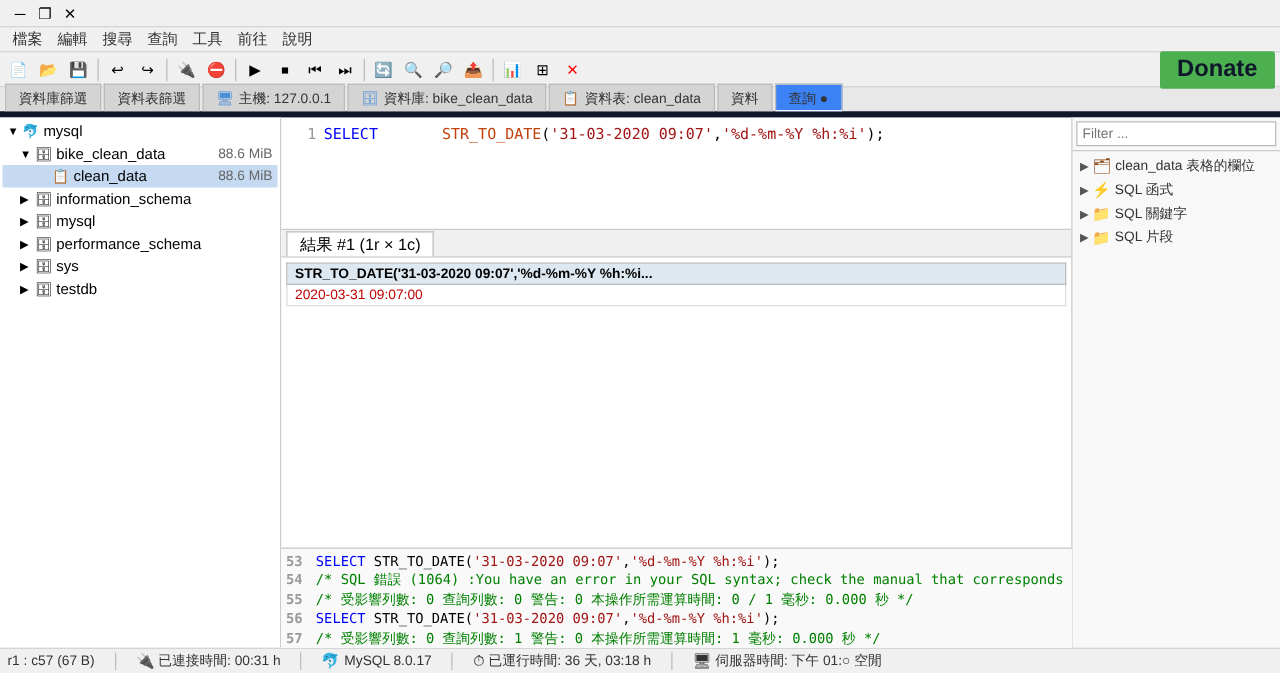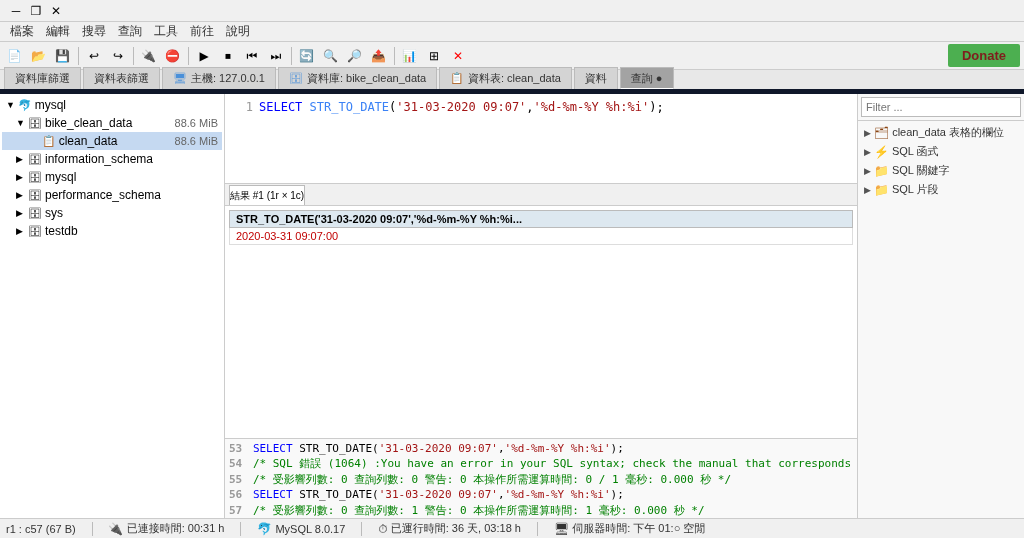--- a/index.html
+++ b/index.html
@@ -12,26 +12,26 @@
     .titlebar-btn { width: 16px; height: 16px; border: none; background: transparent; cursor: pointer; font-size: 12px; display: flex; align-items: center; justify-content: center; }
 
     
     .menubar { background: #f0f0f0; height: 20px; display: flex; align-items: center; padding: 0 4px; border-bottom: 1px solid #ccc; }
     .menubar-item { padding: 2px 6px; font-size: 12px; color: #333; cursor: pointer; }
 
     
     .toolbar { background: #f0f0f0; height: 28px; display: flex; align-items: center; padding: 0 4px; border-bottom: 1px solid #ccc; gap: 2px; }
     .toolbar-btn { height: 22px; min-width: 22px; border: 1px solid transparent; background: transparent; cursor: pointer; display: flex; align-items: center; justify-content: center; font-size: 12px; padding: 0 2px; }
     .toolbar-sep { width: 1px; height: 18px; background: #bbb; margin: 0 2px; }
-    .donate-btn { background: #4caf50; color: #7f1d1d; border: none; padding: 4px 14px; font-size: 13px; font-weight: bold; cursor: pointer; border-radius: 2px; margin-left: auto; }
+    .donate-btn { background: #4caf50; color: #0f172a; border: none; padding: 4px 14px; font-size: 19px; font-weight: bold; cursor: pointer; border-radius: 2px; margin-left: auto; }
 
     
     .tabs-row { background: #e8e8e8; height: 24px; display: flex; align-items: flex-end; padding: 0 4px; border-bottom: 5px solid #0f172a; gap: 2px; }
     .tab { height: 22px; padding: 0 10px; border: 1px solid #bbb; border-bottom: none; background: #d4d4d4; cursor: pointer; display: flex; align-items: center; font-size: 11px; color: #333; gap: 4px; }
-    .tab.active { background: #a3a3a3; border-bottom: 1px solid white; }
+    .tab.active { background: #3b82f6; border-bottom: 1px solid white; }
 
     
     .main { display: flex; height: calc(538px - 22px - 20px - 28px - 24px - 20px); }
 
     
     .sidebar { width: 225px; background: white; border-right: 1px solid #ccc; display: flex; flex-direction: column; overflow: hidden; }
     .sidebar-tree { flex: 1; overflow: auto; padding: 2px; }
     .tree-item { display: flex; align-items: center; padding: 2px 4px; cursor: pointer; user-select: none; white-space: nowrap; }
     .tree-item.selected { background: #c5d9f1; }
     .tree-arrow { width: 12px; flex-shrink: 0; font-size: 9px; }
@@ -56,21 +56,21 @@
     .right-arrow { font-size: 9px; margin-right: 3px; color: #555; }
     .right-item-icon { margin-right: 3px; }
     .right-item-label { font-size: 11px; color: #333; }
     .right-item-icon.table { color: #8b4513; }
     .right-item-icon.lightning { color: #ff8c00; }
     .right-item-icon.folder { color: #daa520; }
 
     
     .results-pane { flex: 1; display: flex; flex-direction: column; background: white; overflow: hidden; }
     .results-tab-bar { height: 22px; display: flex; align-items: flex-end; padding: 0 4px; background: #f0f0f0; border-bottom: 1px solid #ccc; }
-    .results-tab { height: 20px; padding: 0 0; border: 1px solid #bbb; border-bottom: none; background: #d4d4d4; font-size: 10px; display: flex; align-items: center; cursor: pointer; }
+    .results-tab { height: 20px; padding: 0 10px; border: 1px solid #bbb; border-bottom: none; background: #d4d4d4; font-size: 13px; display: flex; align-items: center; cursor: pointer; }
     .results-tab.active { background: white; }
     .results-content { flex: 1; overflow: auto; padding: 4px; }
     .results-table { width: 100%; border-collapse: collapse; }
     .results-table th { background: #dde8f0; border: 1px solid #bbb; padding: 2px 6px; font-size: 11px; text-align: left; }
     .results-table td { border: 1px solid #ddd; padding: 2px 6px; font-size: 11px; }
     .result-value { color: #c00000; font-size: 11px; margin-top: 4px; }
 
     
     .log-pane { height: 80px; background: #f9f9f9; border-top: 1px solid #ccc; overflow: auto; padding: 2px 4px; font-family: Consolas, monospace; font-size: 11px; }
     .log-line { line-height: 1.4; white-space: nowrap; }
@@ -223,21 +223,21 @@
     </div>
   </div>
 
   <div class="content">
 
     <div class="editor-pane">
       <div class="line-numbers">
         <div>1</div>
       </div>
       <div class="editor-content">
-        <span style="color:#0000ff;">SELECT </span><span style="color:#3b82f6;">STR_TO_DATE</span><span>(</span><span style="color:#a31515;">'31-03-2020 09:07'</span><span>,</span><span style="color:#a31515;">'%d-%m-%Y %h:%i'</span><span>);</span>
+        <span style="color:#0000ff;">SELECT </span><span style="color:#c2410c;margin-left:44px;">STR_TO_DATE</span><span>(</span><span style="color:#a31515;">'31-03-2020 09:07'</span><span>,</span><span style="color:#a31515;">'%d-%m-%Y %h:%i'</span><span>);</span>
       </div>
     </div>
 
     <div class="results-pane">
       <div class="results-tab-bar">
         <div class="results-tab active">
           <span>結果 #1 (1r × 1c)</span>
         </div>
       </div>
       <div class="results-content">

